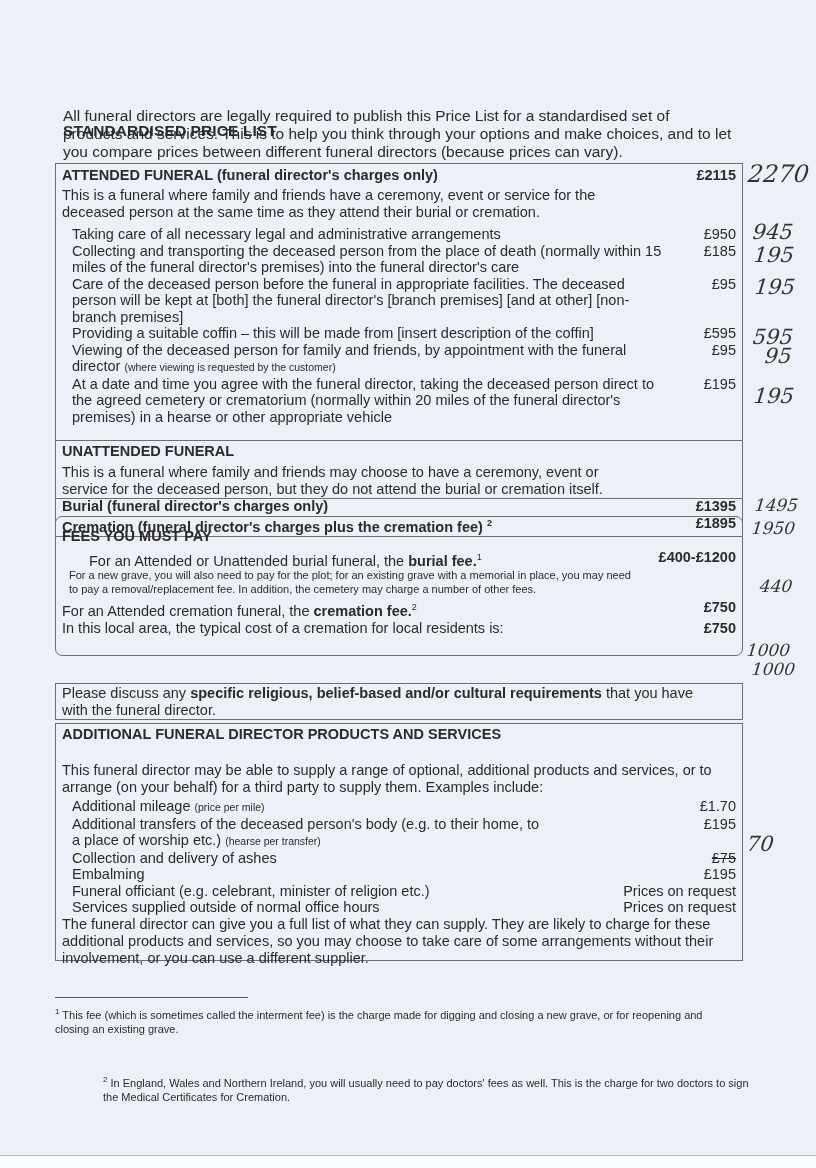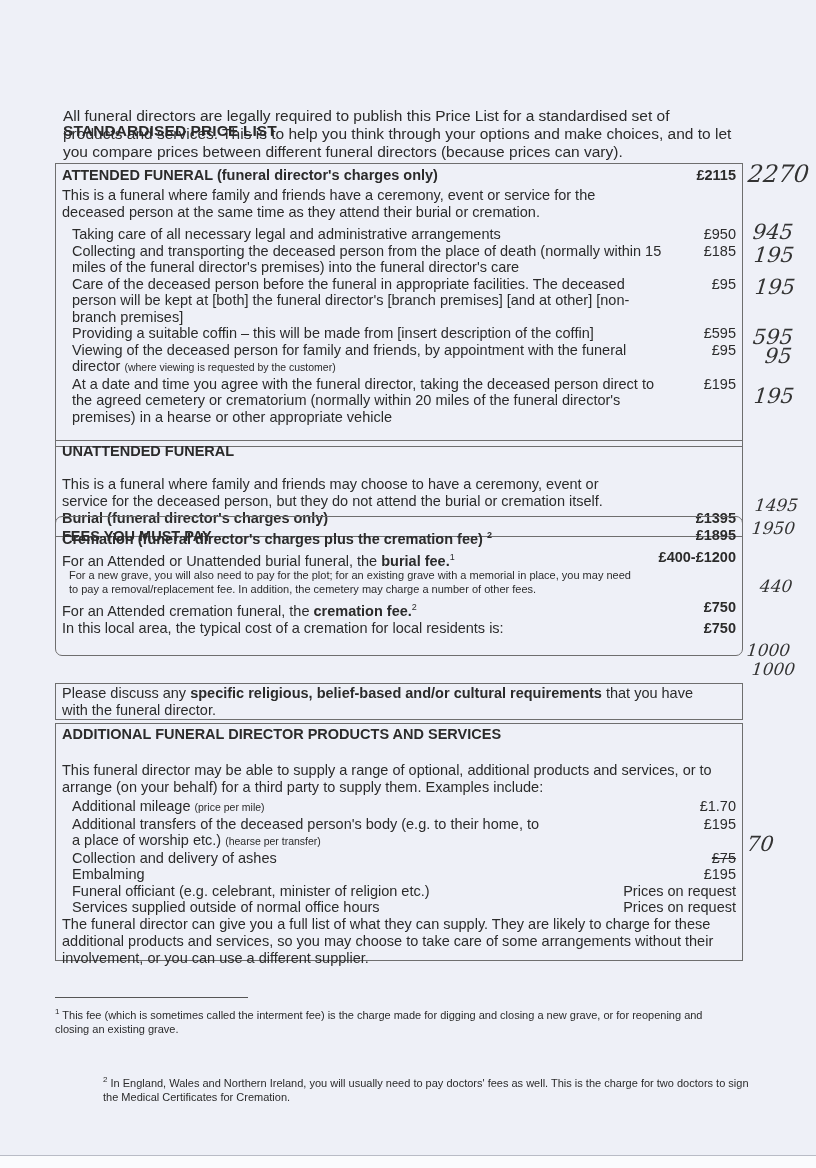--- a/index.html
+++ b/index.html
@@ -50,21 +50,21 @@
   .footnote sup { font-size: 8px; }
 </style>
 </head>
 <body>
 
 <div>
 
   <div class="title">STANDARDISED PRICE LIST</div>
   <div class="intro">All funeral directors are legally required to publish this Price List for a standardised set of products and services. This is to help you think through your options and make choices, and to let you compare prices between different funeral directors (because prices can vary).</div>
 
-  <div class="box" style="top:163px;height:284px;padding-top:2px;">
+  <div class="box" style="top:163px;height:336px;padding-top:2px;">
     <div class="box-head">
       <span>ATTENDED FUNERAL (funeral director's charges only)</span>
       <span>£2115</span>
     </div>
     <div class="txt" style="margin-top:3px;width:560px;">This is a funeral where family and friends have a ceremony, event or service for the deceased person at the same time as they attend their burial or cremation.</div>
     <div class="indent" style="margin-top:5px;">
       <div class="row">
         <span class="lbl">Taking care of all necessary legal and administrative arrangements</span>
         <span class="price">£950</span>
       </div>
@@ -89,37 +89,37 @@
       </div>
       <div class="row">
         <span class="lbl" style="max-width:590px;">At a date and time you agree with the funeral director, taking the deceased person direct to the agreed cemetery or crematorium (normally within 20 miles of the funeral director's premises) in a hearse or other appropriate vehicle</span>
         <span class="price">£195</span>
       </div>
     </div>
   </div>
 
   <div class="box" style="top:440px;height:97px;padding-top:1px;">
     <div class="box-head">UNATTENDED FUNERAL</div>
-    <div class="txt" style="margin-top:16px;width:560px;">This is a funeral where family and friends may choose to have a ceremony, event or service for the deceased person, but they do not attend the burial or cremation itself.</div>
+    <div class="txt" style="margin-top:4px;width:560px;">This is a funeral where family and friends may choose to have a ceremony, event or service for the deceased person, but they do not attend the burial or cremation itself.</div>
     <div class="row bold">
       <span class="lbl">Burial (funeral director's charges only)</span>
       <span class="price">£1395</span>
     </div>
     <div class="row bold">
       <span class="lbl">
         <span>Cremation (funeral director's charges plus the cremation fee)</span>
         <sup>2</sup>
       </span>
       <span class="price">£1895</span>
     </div>
   </div>
 
   <div class="box" style="top:516px;height:140px;padding-top:10px;border-radius:7px;">
     <div class="box-head">FEES YOU MUST PAY</div>
-    <div class="row" style="margin-top:4px;">
+    <div class="row" style="margin-top:4px;margin-left:27px;">
       <span class="lbl">
         <span>For an Attended or Unattended burial funeral, the </span><span class="bold">burial fee.</span><sup>1</sup>
       </span>
       <span class="price bold">£400-£1200</span>
     </div>
     <div class="tiny" style="width:570px;">For a new grave, you will also need to pay for the plot; for an existing grave with a memorial in place, you may need to pay a removal/replacement fee. In addition, the cemetery may charge a number of other fees.</div>
     <div class="row" style="margin-top:3px;">
       <span class="lbl">
         <span>For an Attended cremation funeral, the </span><span class="bold">cremation fee.</span><sup>2</sup>
       </span>

